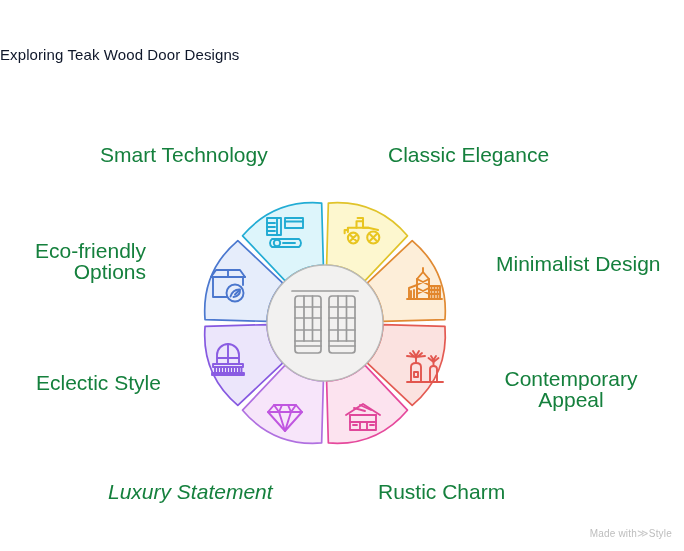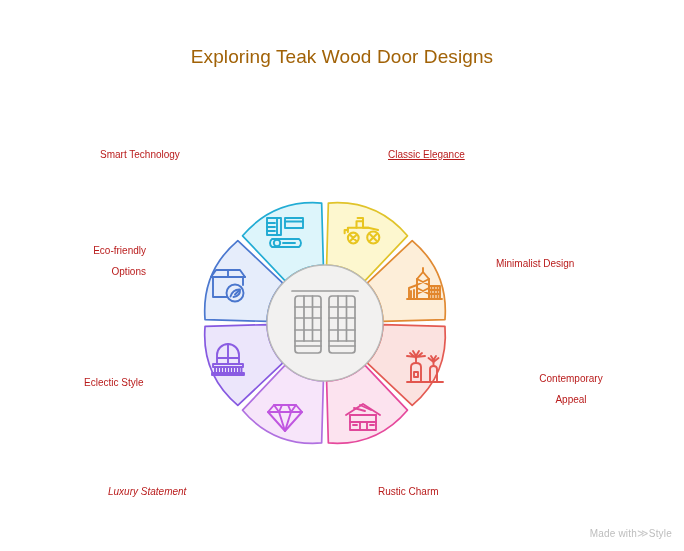--- a/index.html
+++ b/index.html
@@ -9,47 +9,46 @@
     font-family:"Liberation Sans",sans-serif;
     color:#3c3c3c;
     overflow:hidden;
     position:relative;
   }
   #stage{position:absolute;inset:0;}
 
   .title{
     position:absolute;
     left:0;right:0;top:46px;
-    text-align:center;
-    font-size:19px;
+    font-size:15px;
     font-weight:400;
-    color:#a16207;
+    color:#0f172a;
     letter-spacing:.1px;
   }
 
   svg.wheel{
     position:absolute;
     left:0;top:0;
     width:684px;height:551px;
     overflow:visible;
   }
 
   .label{
     position:absolute;
-    font-size:10px;
+    font-size:21px;
     line-height:21px;
-    color:#b91c1c;
+    color:#15803d;
     white-space:pre-line;
   }
-  .lab-classic   {left:388px;top:144px;text-align:left;text-decoration:underline;}
+  .lab-classic   {left:388px;top:144px;text-align:left;}
   .lab-minimal   {left:496px;top:253px;text-align:right;}
   .lab-contemp   {left:496px;top:368px;text-align:center;width:150px;}
   .lab-rustic    {left:378px;top:481px;text-align:center;}
   .lab-luxury    {left:108px;top:481px;text-align:right;font-style:italic;}
-  .lab-eclectic  {left:36px;top:372px;text-align:center;margin-left:48px;}
+  .lab-eclectic  {left:36px;top:372px;text-align:center;}
   .lab-eco       {left:12px;top:240px;text-align:right;width:134px;}
   .lab-smart     {left:100px;top:144px;text-align:left;}
 
   .watermark{
     position:absolute;
     right:12px;bottom:12px;
     display:flex;align-items:center;
     font-size:10px;
     color:#bdbdbd;
     letter-spacing:.2px;

